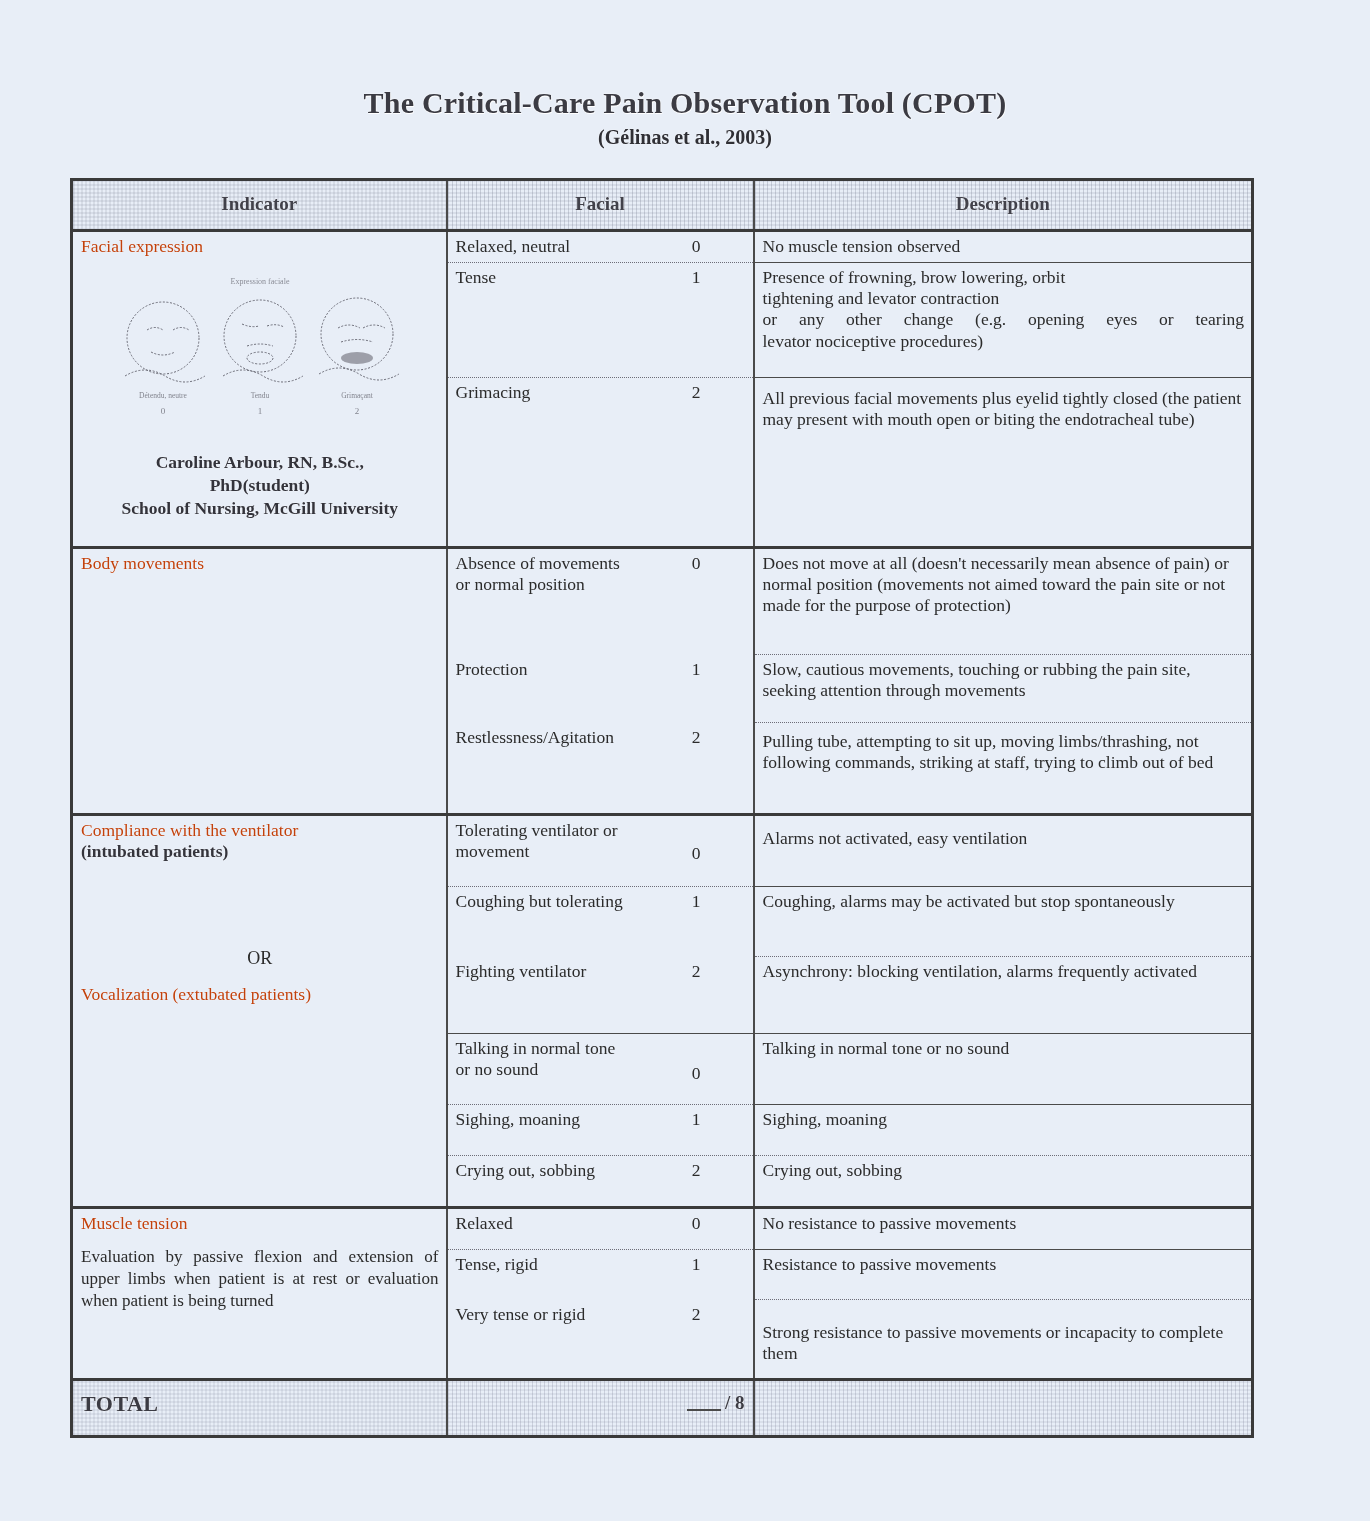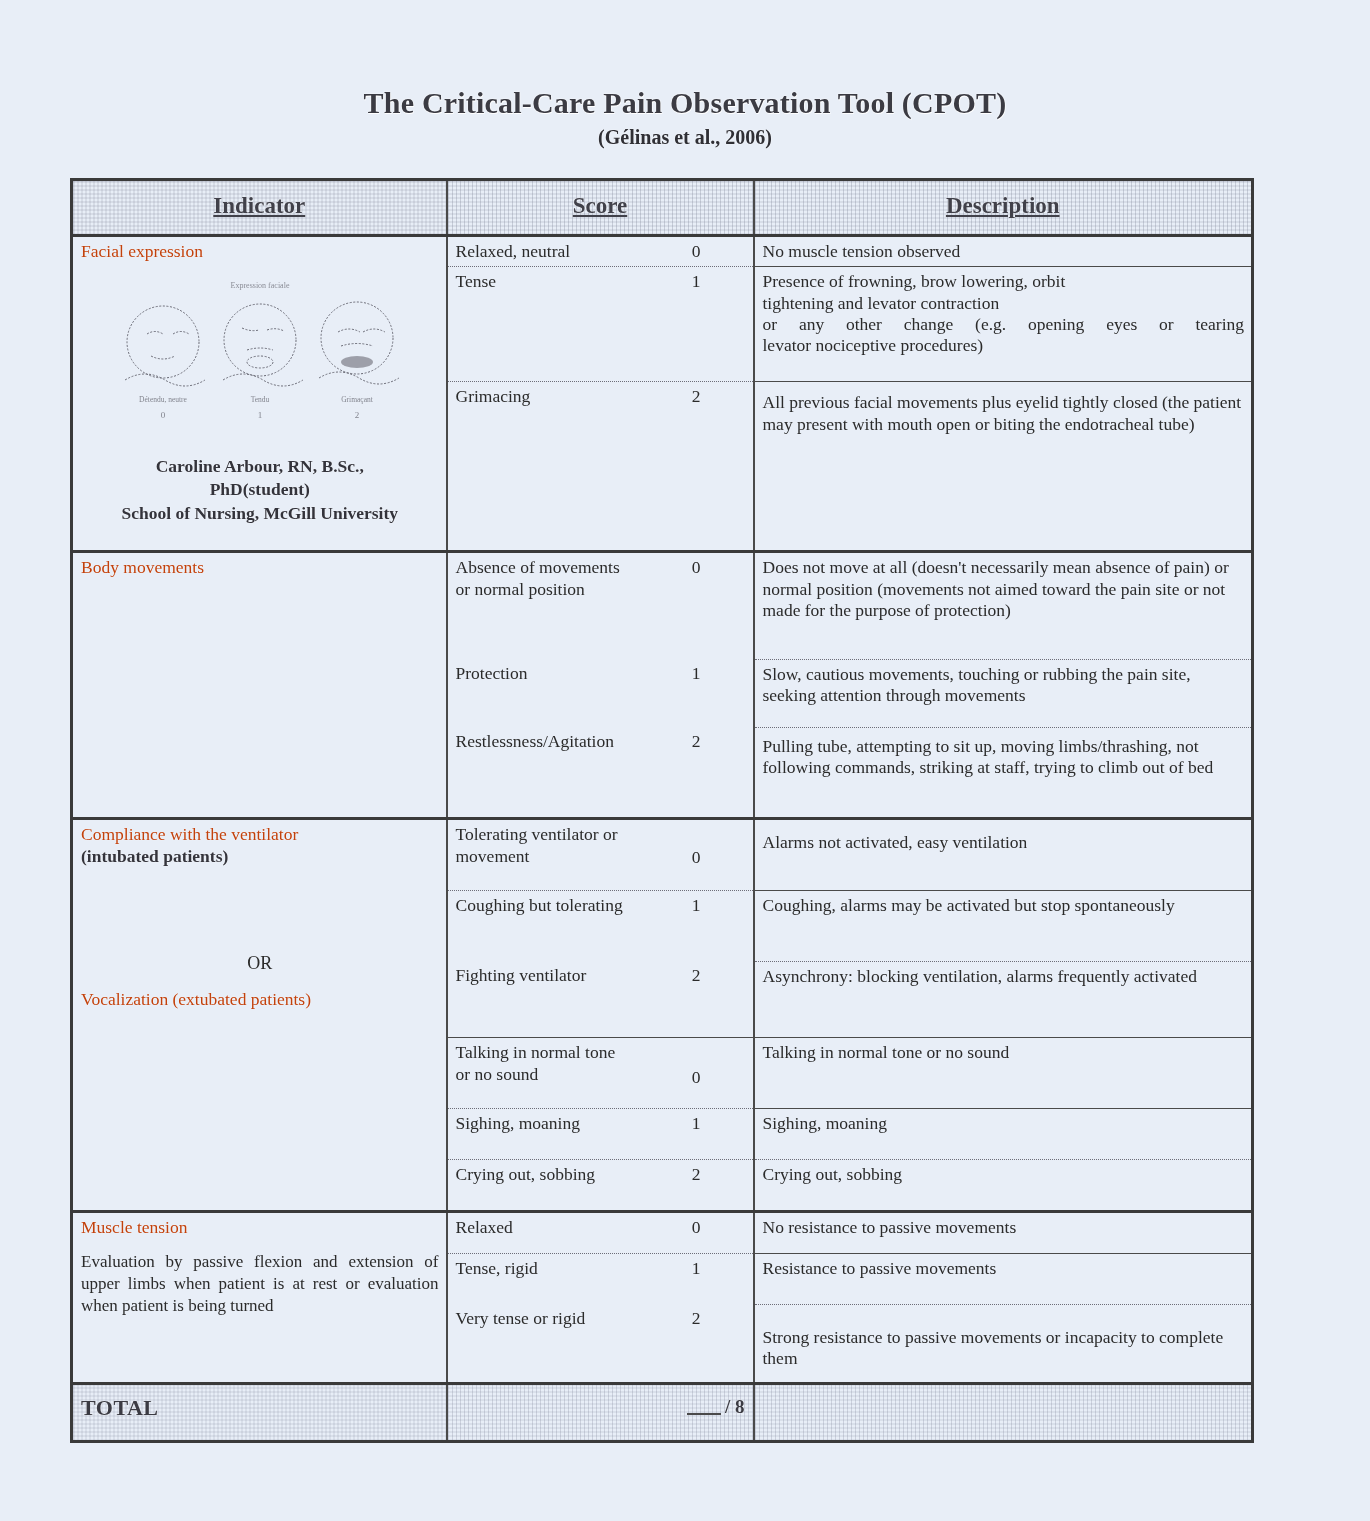--- a/index.html
+++ b/index.html
@@ -70,29 +70,28 @@
   
   .sect-top { border-top: 3px solid #3a3a3a; }
   
   .dot-top { border-top: 1.5px dotted #6d6d78; }
   .solid-thin-top { border-top: 1.5px solid #4a4a4a; }
 
   
   .hdr th {
     text-align: center;
     font-weight: bold;
-    font-size: 23px;
+    font-size: 19px;
     color: #41414a;
     padding: 11px 6px 14px 6px;
     text-shadow: 0 0 1.5px #ffffff;
     background:
       repeating-linear-gradient(0deg, rgba(120,125,145,0.30) 0 1px, rgba(0,0,0,0) 1px 4px),
       repeating-linear-gradient(90deg, rgba(120,125,145,0.30) 0 1px, rgba(0,0,0,0) 1px 4px),
       #e8eef7;
-    text-decoration: underline;
   }
 
   
   .ind-name {
     font-weight: normal;
     font-size: 17.5px;
     color: #c2410c;
     text-shadow: 0 0 1.2px #ffffff;
   }
   .ind-sub {
@@ -173,34 +172,34 @@
     border-bottom: 2px solid #4a4a4a;
     margin-right: 4px;
     vertical-align: -2px;
   }
 </style>
 </head>
 <body>
 
 <div class="title-wrap">
   <div class="doc-title">The Critical-Care Pain Observation Tool (CPOT)</div>
-  <div class="doc-subtitle">(Gélinas et al., 2006)</div>
+  <div class="doc-subtitle">(Gélinas et al., 2003)</div>
 </div>
 
 <table class="cpot-table">
   <colgroup>
     <col class="c-ind">
       <col class="c-score">
       <col class="c-desc">
   </colgroup>
 
   <thead>
     <tr class="hdr">
       <th class="frame-top bl">Indicator</th>
-      <th class="frame-top vsep-l">Score</th>
+      <th class="frame-top vsep-l">Facial</th>
       <th class="frame-top vsep-l br">Description</th>
     </tr>
   </thead>
 
   <tbody>
 
   <tr>
     <td class="sect-top bl" rowspan="3">
       <div class="ind-name">Facial expression</div>
 

